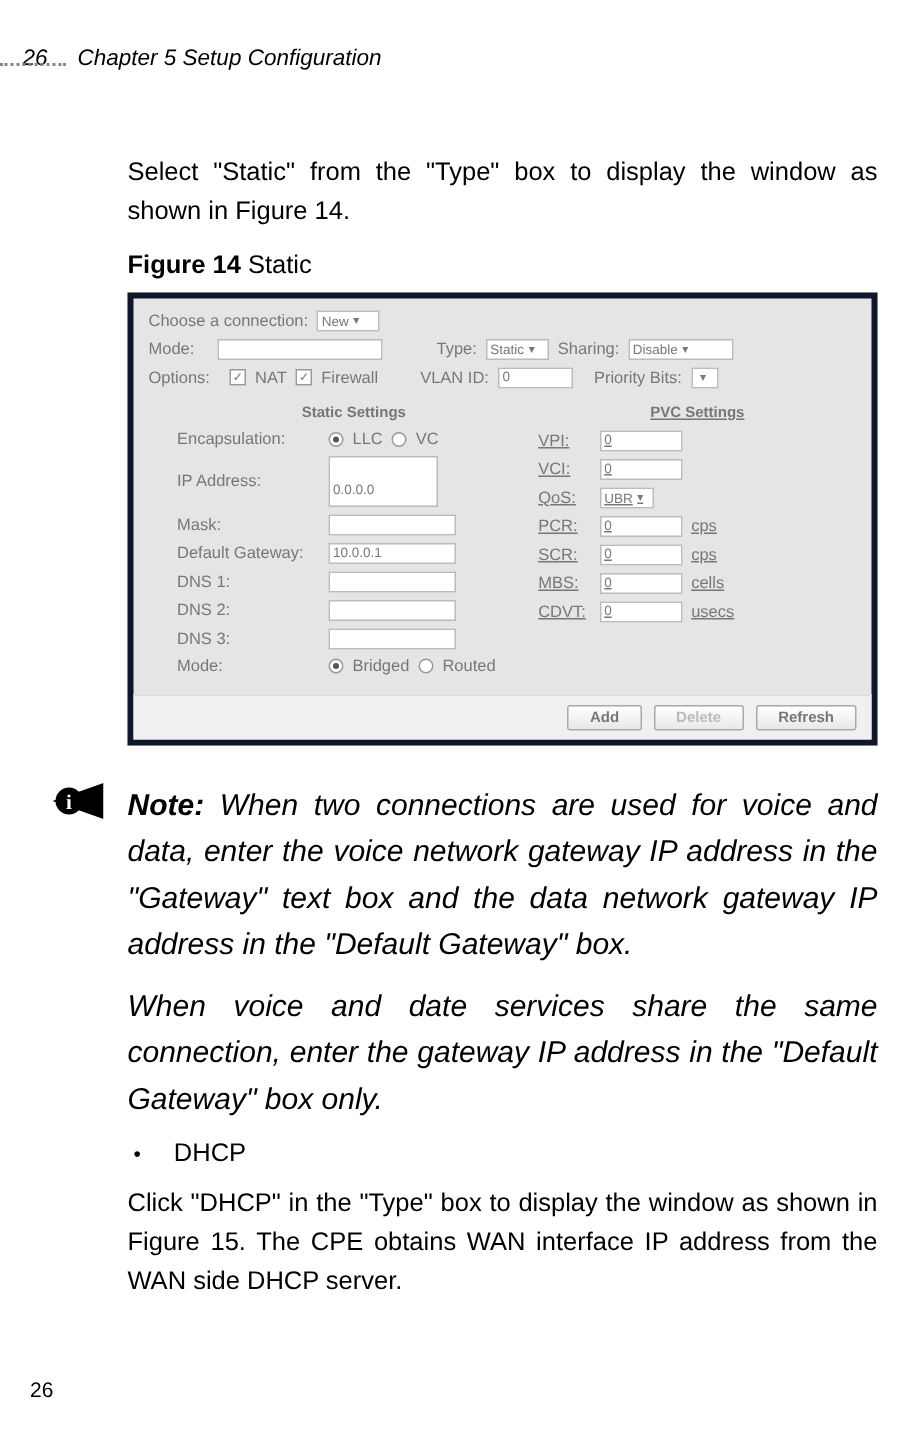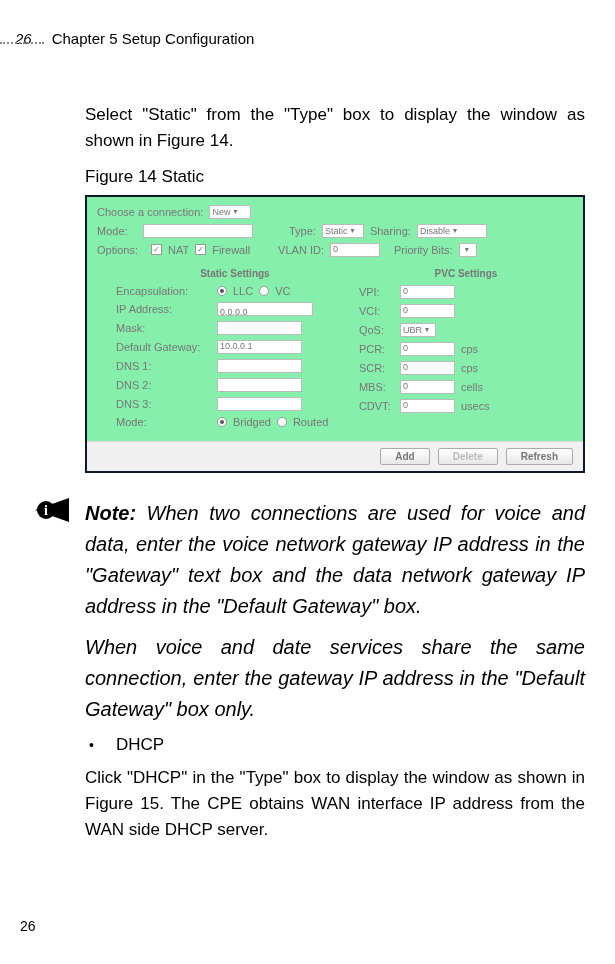--- a/index.html
+++ b/index.html
@@ -18,20 +18,21 @@
       gap: 20px;
       margin-bottom: 55px;
       margin-left: -5px;
     }
     .page-num-top {
       font-style: italic;
       font-size: 15px;
       font-weight: normal;
     }
     .chapter-title {
+      font-style: italic;
       font-size: 15px;
     }
     .dotted {
       position: absolute;
       top: 42px;
       left: 0;
       width: 44px;
       border-top: 2px dotted #888;
     }
     .content {
@@ -41,24 +42,24 @@
     .para {
       font-size: 17px;
       line-height: 1.55;
       text-align: justify;
       margin-bottom: 12px;
     }
     .figure-title {
       font-size: 17px;
       margin-bottom: 8px;
     }
-    .figure-title b { font-weight: normal; }
+    .figure-title b { font-weight: bold; }
     .figure-box {
-      border: 2px solid #0f172a;
-      background: #86efac;
+      border: 4px solid #0f172a;
+      background: #e5e5e5;
       padding: 8px 10px;
       margin-bottom: 25px;
       font-size: 11px;
       color: #777;
       font-family: Arial, sans-serif;
     }
     .fb-row {
       display: flex;
       align-items: center;
       gap: 6px;
@@ -85,21 +86,21 @@
     .fb-select::after {
       content: "▾";
       font-size: 8px;
       margin-left: 3px;
     }
     .fb-columns {
       display: flex;
       gap: 5px;
     }
     .fb-col { flex: 1; margin-left: 19px; }
-    .fb-col-right { flex: 0.9; }
+    .fb-col-right { flex: 0.9; text-decoration: underline; }
     .fb-section-title {
       font-weight: bold;
       font-size: 10px;
       text-align: center;
       margin: 6px 0;
       filter: blur(0.3px);
     }
     .fb-cb {
       width: 11px; height: 11px; border: 1px solid #999;
       display: inline-flex; align-items: center; justify-content: center;
@@ -225,21 +226,21 @@
         <div class="fb-section-title">Static Settings</div>
         <div class="fb-row">
             <span class="fb-label">Encapsulation:</span>
           <span class="fb-radio checked"></span>
             <span>LLC</span>
           <span class="fb-radio"></span>
             <span>VC</span>
         </div>
         <div class="fb-row">
             <span class="fb-label">IP Address:</span>
-            <span class="fb-input" style="width:96px;font-size:9px;padding:4px 2px">0.0.0.0</span>
+            <span class="fb-input" style="width:73px;font-size:9px;padding:16px 2px">0.0.0.0</span>
           </div>
         <div class="fb-row">
             <span class="fb-label">Mask:</span>
             <span class="fb-input" style="width:85px"></span>
           </div>
         <div class="fb-row">
             <span class="fb-label">Default Gateway:</span>
             <span class="fb-input" style="width:85px;font-size:9px;padding:0 2px">10.0.0.1</span>
           </div>
         <div class="fb-row">

